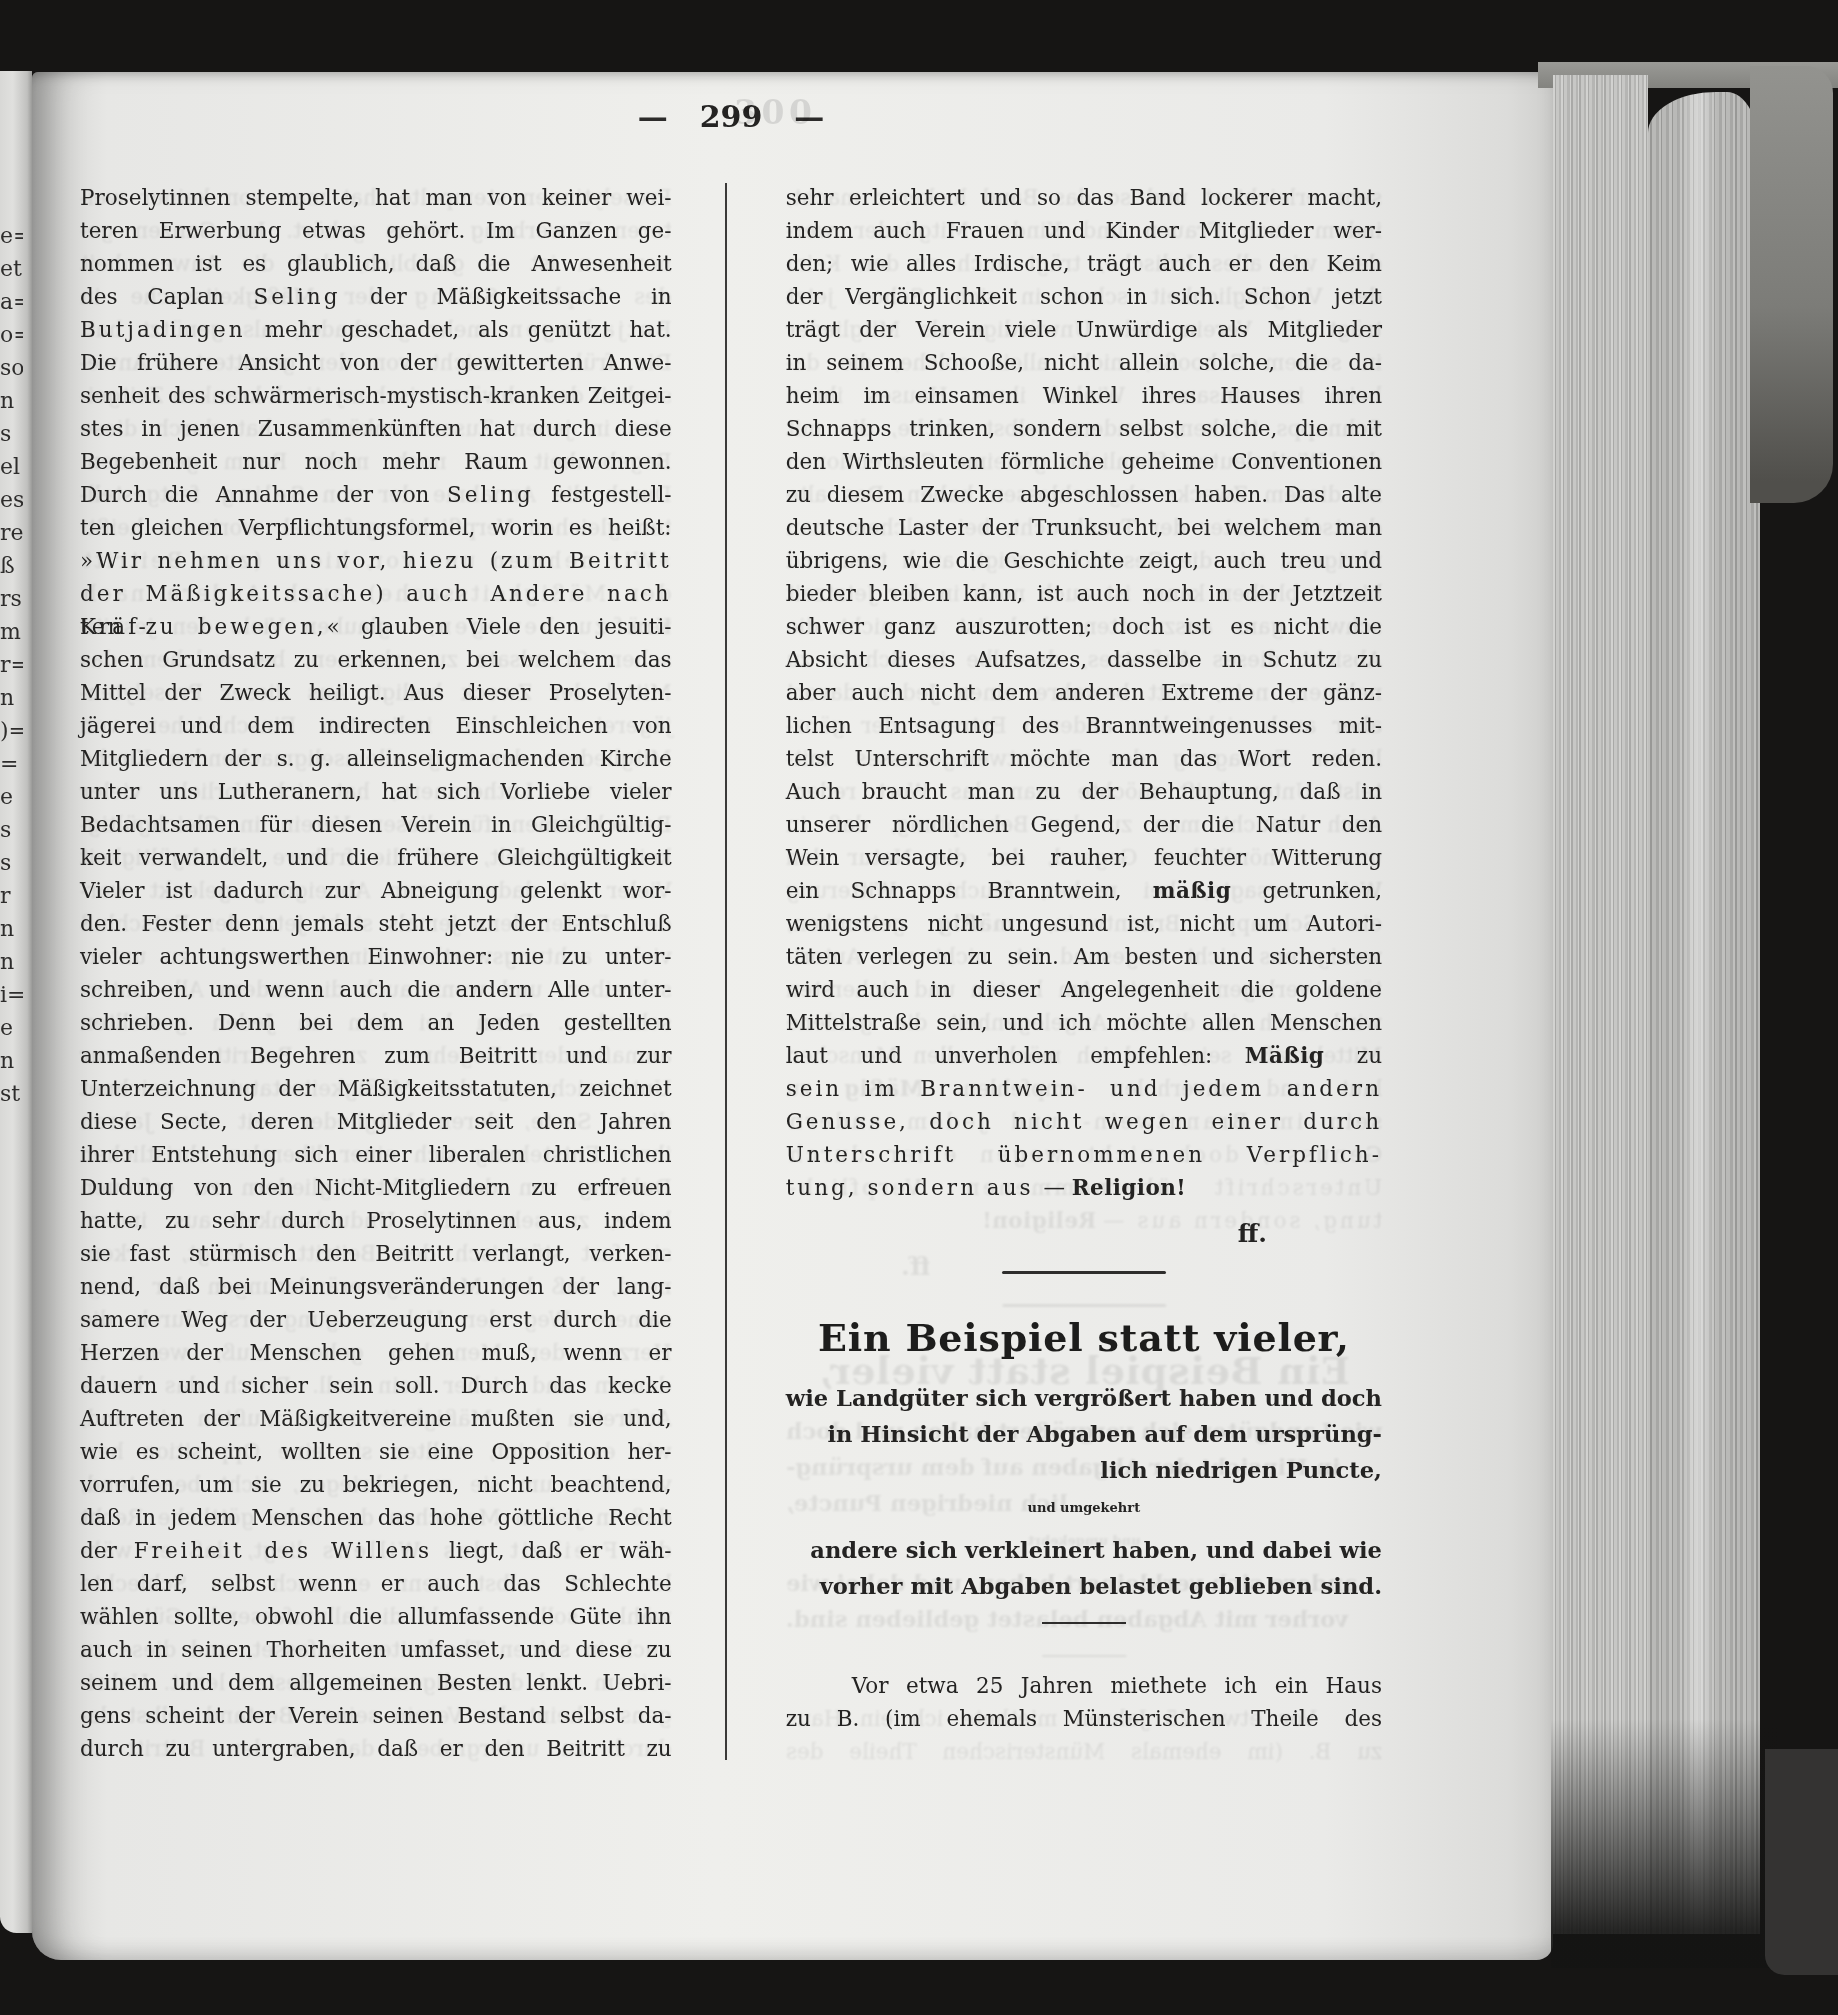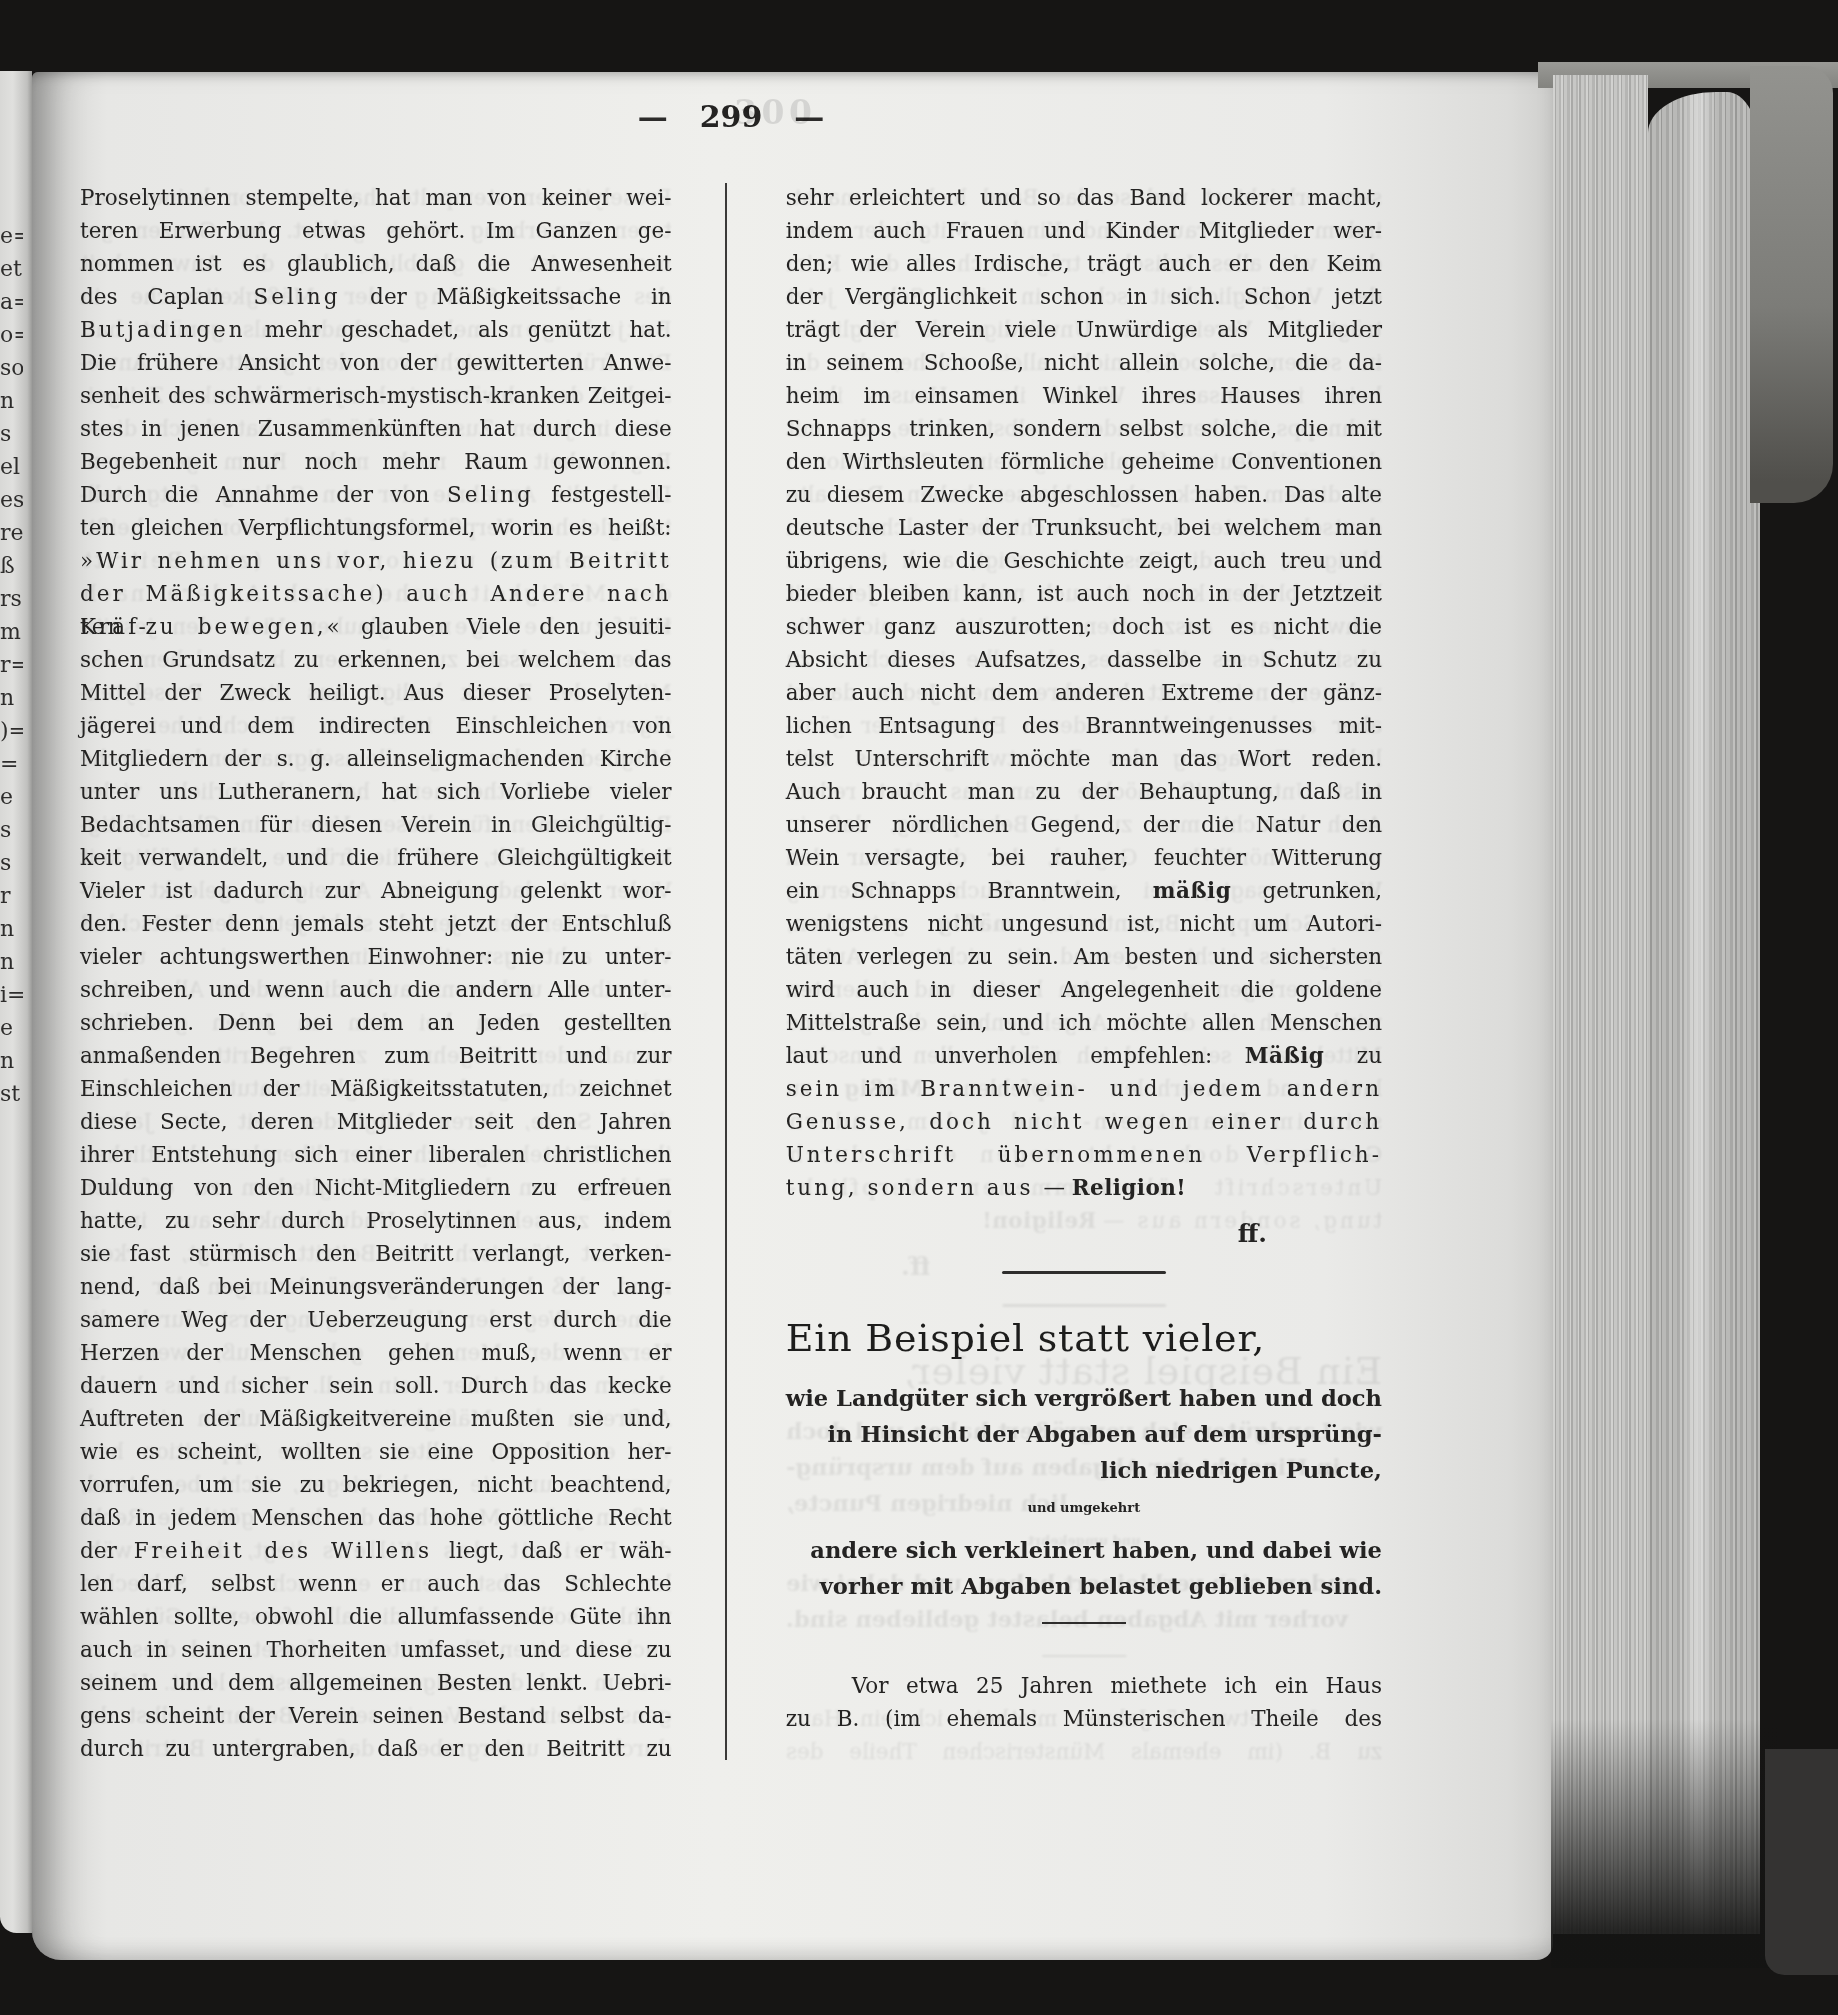--- a/index.html
+++ b/index.html
@@ -48,22 +48,22 @@
   .sp{letter-spacing:.14em;}
   .b{font-weight:bold;letter-spacing:.02em;}
 
   .signature{height:35px;line-height:35px;font-size:25px;font-weight:bold;
     color:#242322;padding-left:452px;margin-top:12px;}
 
   .rule{background:#2e2d2c;}
   .rule1{width:164px;height:3.8px;margin:19.6px auto 0;border-radius:1.5px;}
   .rule2{width:84px;height:2.3px;margin:18px auto 0;}
 
-  .article-title{margin:42px 0 0;font-size:38px;line-height:44px;font-weight:normal;
-    color:#1d1d1c;letter-spacing:0.8px;}
+  .article-title{margin:42px 0 0;font-size:38px;line-height:44px;font-weight:bold;
+    text-align:center;color:#1d1d1c;letter-spacing:0.8px;}
   .subtitle{margin-top:19.6px;}
   .sub-line{font-size:22.6px;line-height:36px;font-weight:bold;color:#242322;text-align:right;}
   .inverse-label{margin-top:9px;font-size:13px;line-height:22.6px;font-weight:bold;
     color:#242322;text-align:center;}
   .subtitle2{margin-top:12px;}
   .article-body{margin-top:45px;}
 
   .ghost{position:absolute;top:0;left:0;width:100%;transform:scaleX(-1);
     opacity:.085;filter:blur(1.1px);pointer-events:none;}
 
@@ -153,21 +153,21 @@
               <div class="tl"><span>Mitgliedern der s. g. alleinseligmachenden Kirche</span></div>
               <div class="tl"><span>unter uns Lutheranern, hat sich Vorliebe vieler</span></div>
               <div class="tl"><span>Bedachtsamen für diesen Verein in Gleichgültig-</span></div>
               <div class="tl"><span>keit verwandelt, und die frühere Gleichgültigkeit</span></div>
               <div class="tl"><span>Vieler ist dadurch zur Abneigung gelenkt wor-</span></div>
               <div class="tl"><span>den. Fester denn jemals steht jetzt der Entschluß</span></div>
               <div class="tl"><span>vieler achtungswerthen Einwohner: nie zu unter-</span></div>
               <div class="tl"><span>schreiben, und wenn auch die andern Alle unter-</span></div>
               <div class="tl"><span>schrieben. Denn bei dem an Jeden gestellten</span></div>
               <div class="tl"><span>anmaßenden Begehren zum Beitritt und zur</span></div>
-              <div class="tl"><span>Einschleichen der Mäßigkeitsstatuten, zeichnet</span></div>
+              <div class="tl"><span>Unterzeichnung der Mäßigkeitsstatuten, zeichnet</span></div>
               <div class="tl"><span>diese Secte, deren Mitglieder seit den Jahren</span></div>
               <div class="tl"><span>ihrer Entstehung sich einer liberalen christlichen</span></div>
               <div class="tl"><span>Duldung von den Nicht-Mitgliedern zu erfreuen</span></div>
               <div class="tl"><span>hatte, zu sehr durch Proselytinnen aus, indem</span></div>
               <div class="tl"><span>sie fast stürmisch den Beitritt verlangt, verken-</span></div>
               <div class="tl"><span>nend, daß bei Meinungsveränderungen der lang-</span></div>
               <div class="tl"><span>samere Weg der Ueberzeugung erst durch die</span></div>
               <div class="tl"><span>Herzen der Menschen gehen muß, wenn er</span></div>
               <div class="tl"><span>dauern und sicher sein soll. Durch das kecke</span></div>
               <div class="tl"><span>Auftreten der Mäßigkeitvereine mußten sie und,</span></div>

